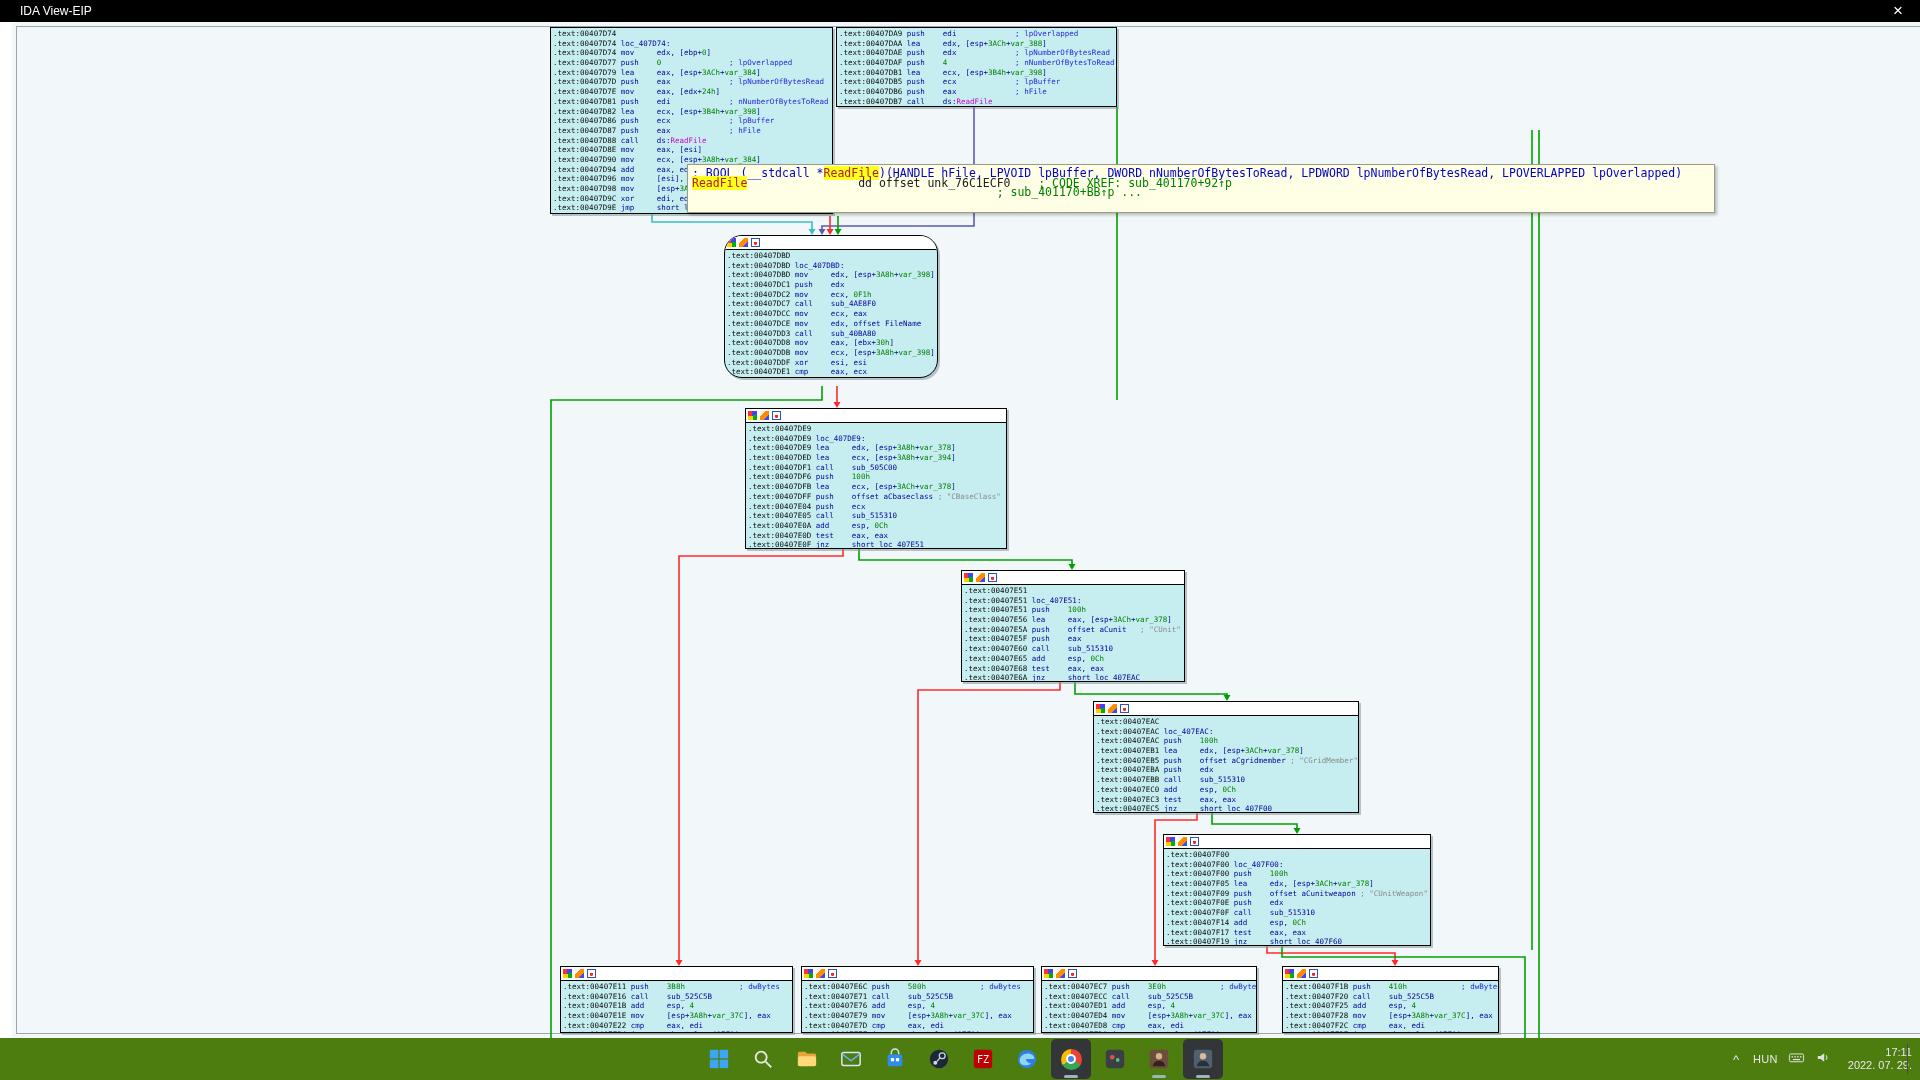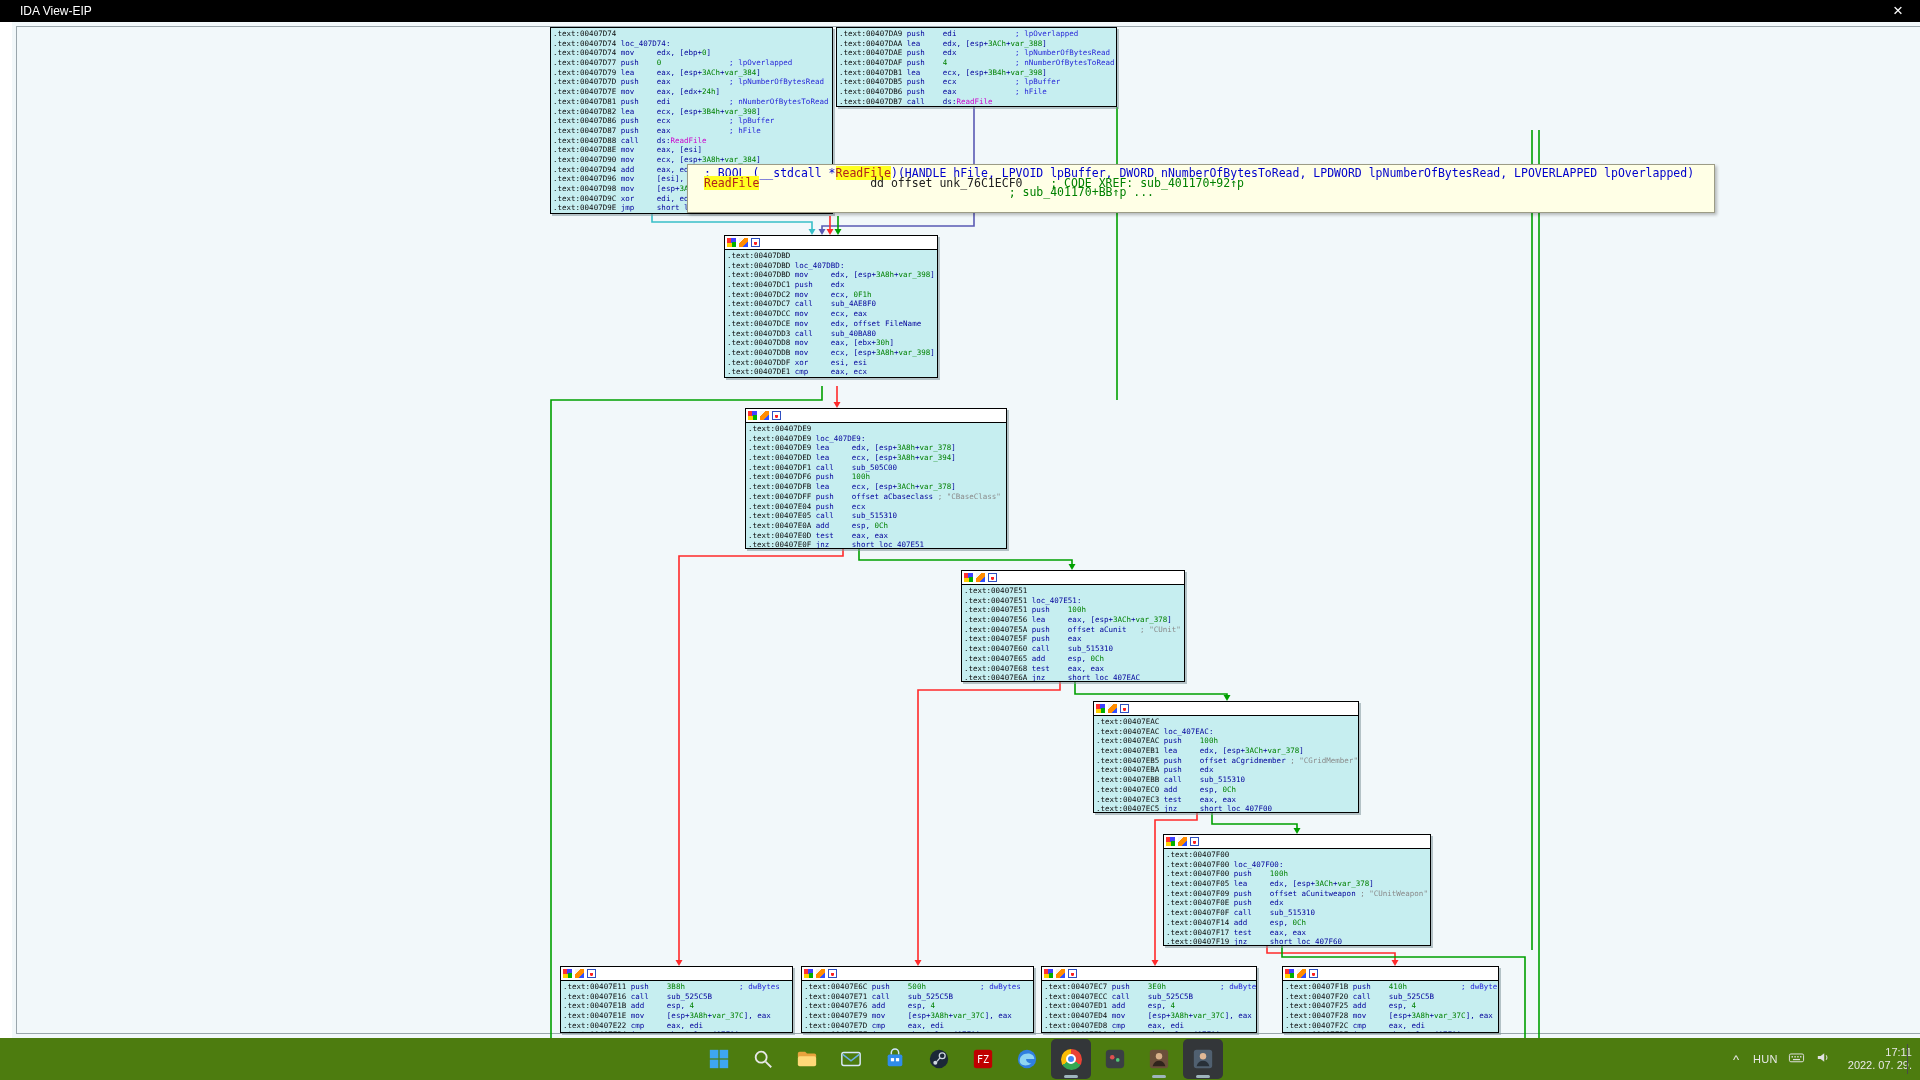--- a/index.html
+++ b/index.html
@@ -26,21 +26,21 @@
   .ni3{background:radial-gradient(circle at 50% 60%,#ff2020 0 1.6px,#fff 1.7px);border:1px solid #3050c0;box-sizing:border-box;}
   .ncode{padding:1px 0 0 2px;font-family:"DejaVu Sans Mono",monospace;font-size:7.5px;line-height:9.7px;}
   .ln{white-space:pre;height:9.7px;}
   .sg-a{color:#0a0a0a}.sg-m{color:#00009b}.sg-g{color:#008000}.sg-c{color:#2727d8}
   .sg-s{color:#8a8a8a}.sg-p{color:#cc00cc}.sg-k{color:#202020}.sg-b{color:#0000cc}
   .sg-h{background:#ffff20;color:#b02020}
   
   #tooltip{position:absolute;left:675px;top:164px;width:1028px;height:49px;background:#ffffe6;
            border:1px solid #9c9c86;box-sizing:border-box;z-index:10;
            font-family:"DejaVu Sans Mono",monospace;font-size:11.5px;line-height:15.4px;
-           padding:1px 0 0 16px;box-shadow:2px 2px 3px rgba(0,0,0,.25);}
+           padding:1px 0 0 4px;box-shadow:2px 2px 3px rgba(0,0,0,.25);}
   
   #taskbar{position:absolute;left:0;top:1038px;width:1920px;height:42px;background:#4d7c0f;z-index:40;}
   #tbicons{position:absolute;left:697px;top:1px;display:flex;}
   .tbi{width:40px;height:40px;margin:0 2px;border-radius:5px;display:flex;align-items:center;
        justify-content:center;position:relative;}
   .tbi svg{width:22px;height:22px;}
   .tbi.active{background:#333639;}
   .tbi .under{position:absolute;bottom:1px;left:50%;transform:translateX(-50%);width:14px;height:3px;
               border-radius:2px;background:#9fb5bd;}
   .chrome-disc{width:21px;height:21px;border-radius:50%;display:block;position:relative;
@@ -119,21 +119,21 @@
         <div class="ln"><span class="sg-a">.text:00407DA9 </span><span class="sg-m">push    edi             </span><span class="sg-c">; lpOverlapped</span></div>
         <div class="ln"><span class="sg-a">.text:00407DAA </span><span class="sg-m">lea     edx, [esp+</span><span class="sg-g">3ACh</span><span class="sg-m">+</span><span class="sg-g">var_388</span><span class="sg-m">]</span></div>
         <div class="ln"><span class="sg-a">.text:00407DAE </span><span class="sg-m">push    edx             </span><span class="sg-c">; lpNumberOfBytesRead</span></div>
         <div class="ln"><span class="sg-a">.text:00407DAF </span><span class="sg-m">push    </span><span class="sg-g">4</span><span class="sg-m">               </span><span class="sg-c">; nNumberOfBytesToRead</span></div>
         <div class="ln"><span class="sg-a">.text:00407DB1 </span><span class="sg-m">lea     ecx, [esp+</span><span class="sg-g">3B4h</span><span class="sg-m">+</span><span class="sg-g">var_398</span><span class="sg-m">]</span></div>
         <div class="ln"><span class="sg-a">.text:00407DB5 </span><span class="sg-m">push    ecx             </span><span class="sg-c">; lpBuffer</span></div>
         <div class="ln"><span class="sg-a">.text:00407DB6 </span><span class="sg-m">push    eax             </span><span class="sg-c">; hFile</span></div>
         <div class="ln"><span class="sg-a">.text:00407DB7 </span><span class="sg-m">call    ds:</span><span class="sg-p">ReadFile</span></div>
       </div>
     </div>
-    <div class="node" style="left: 712px; top: 235px; width: 214px; height: 143px;">
+    <div class="node" style="left: 712px; top: 235px; width: 214px; height: 143px; border-radius: 18px;">
       <div class="nhead">
         <span class="nico ni1"></span>
         <span class="nico ni2"></span>
         <span class="nico ni3"></span>
       </div>
       <div class="ncode">
         <div class="ln"><span class="sg-a">.text:00407DBD</span></div>
         <div class="ln"><span class="sg-a">.text:00407DBD </span><span class="sg-m">loc_407DBD:</span></div>
         <div class="ln"><span class="sg-a">.text:00407DBD </span><span class="sg-m">mov     edx, [esp+</span><span class="sg-g">3A8h</span><span class="sg-m">+</span><span class="sg-g">var_398</span><span class="sg-m">]</span></div>
         <div class="ln"><span class="sg-a">.text:00407DC1 </span><span class="sg-m">push    edx</span></div>

